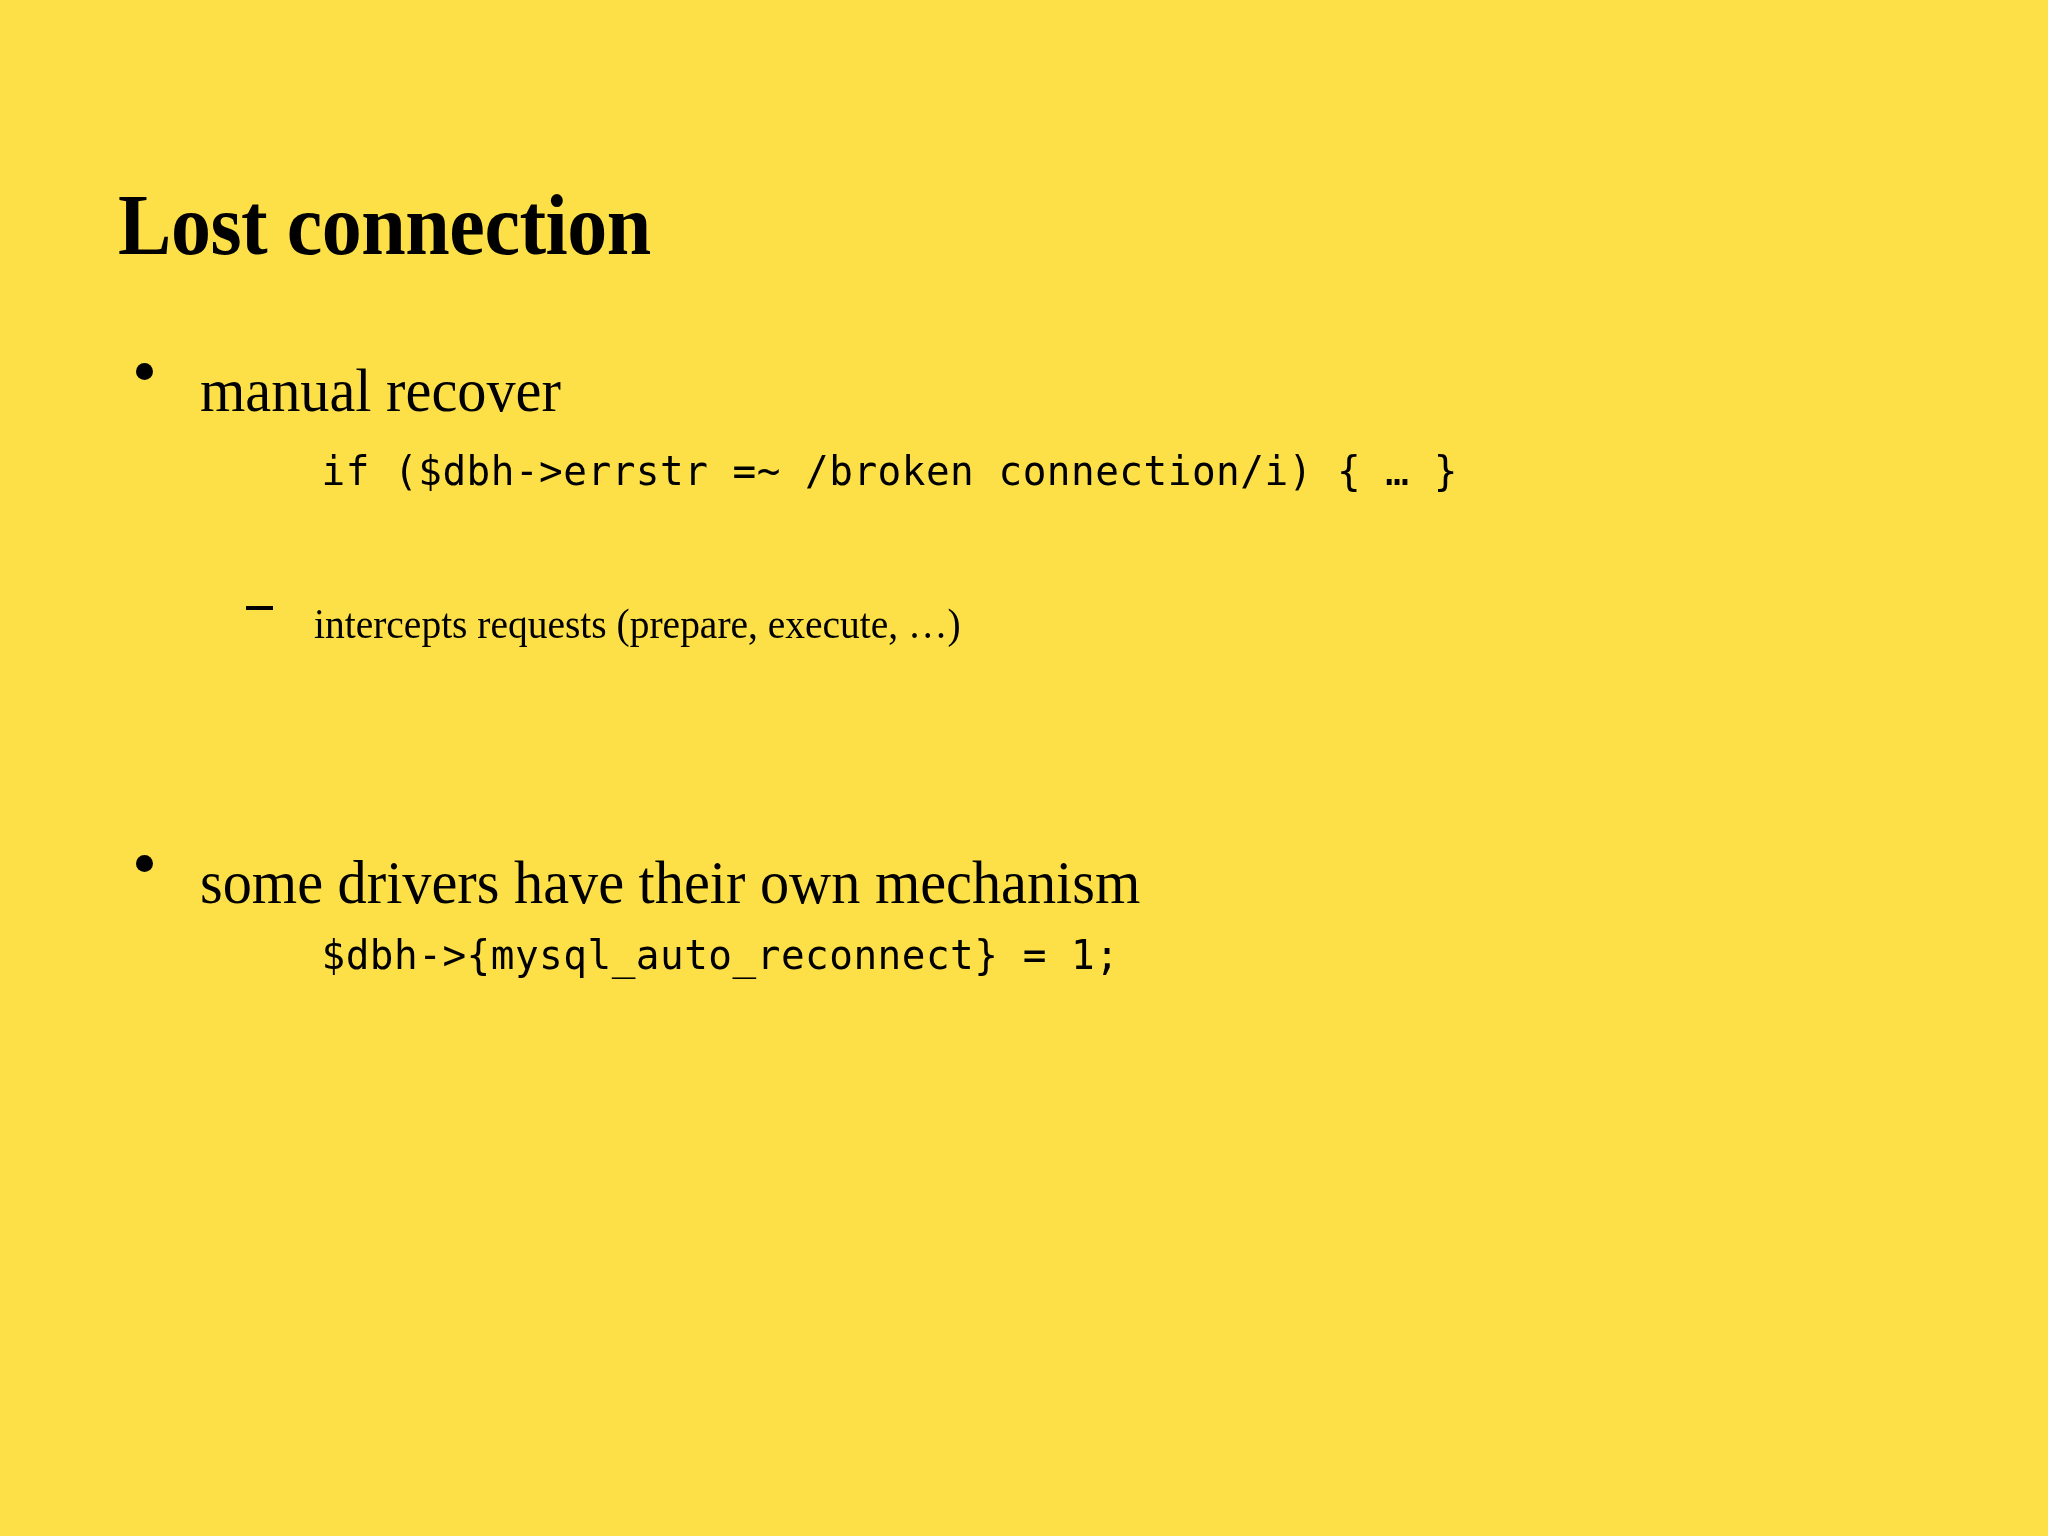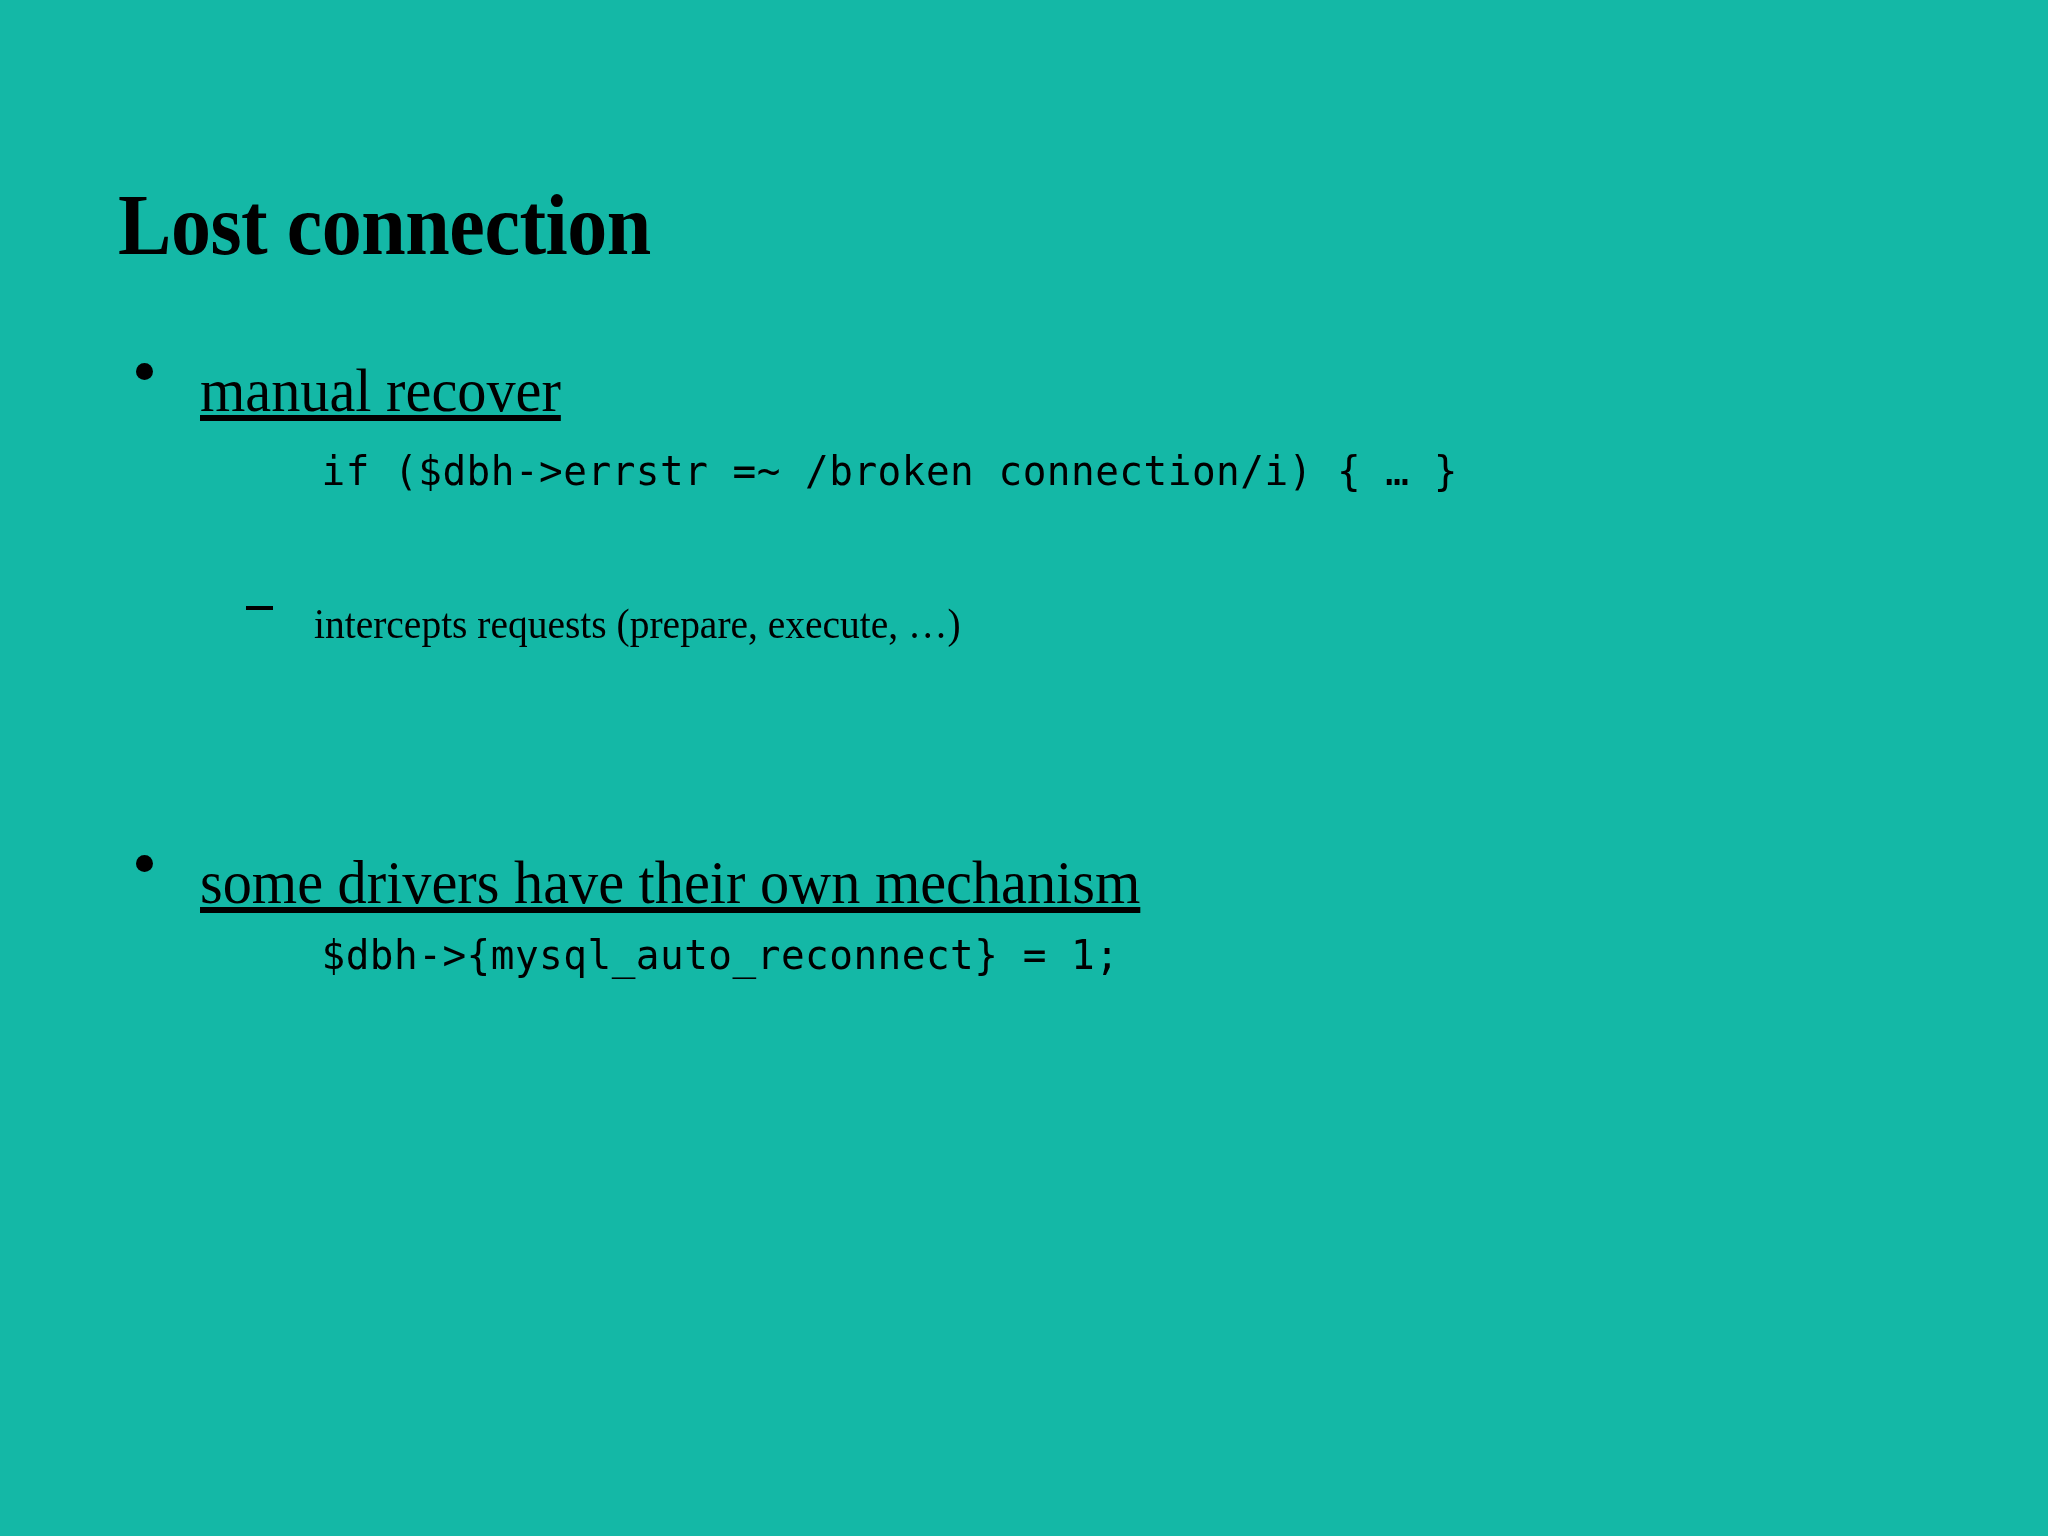--- a/index.html
+++ b/index.html
@@ -13,21 +13,21 @@
     overflow: hidden;
     font-family: "Liberation Serif", "DejaVu Serif", serif;
     color: #000000;
     -webkit-font-smoothing: antialiased;
   }
 
   .slide {
     position: relative;
     width: 2048px;
     height: 1536px;
-    background: #14b8a6;
+    background: #fde047;
     box-sizing: border-box;
   }
 
   
   .slide-title {
     position: absolute;
     left: 118px;
     top: 124px;
     width: 1820px;
     font-family: "Liberation Serif", "DejaVu Serif", serif;
@@ -51,21 +51,20 @@
   .group {
     position: relative;
   }
 
   
   .bullet-row {
     position: relative;
     display: block;
     padding-left: 82px;
     margin: 0;
-    text-decoration: underline;
   }
   .bullet-marker {
     position: absolute;
     left: 18px;
     top: 0.52em;
     width: 17px;
     height: 17px;
     border-radius: 50%;
     background: #000000;
   }

